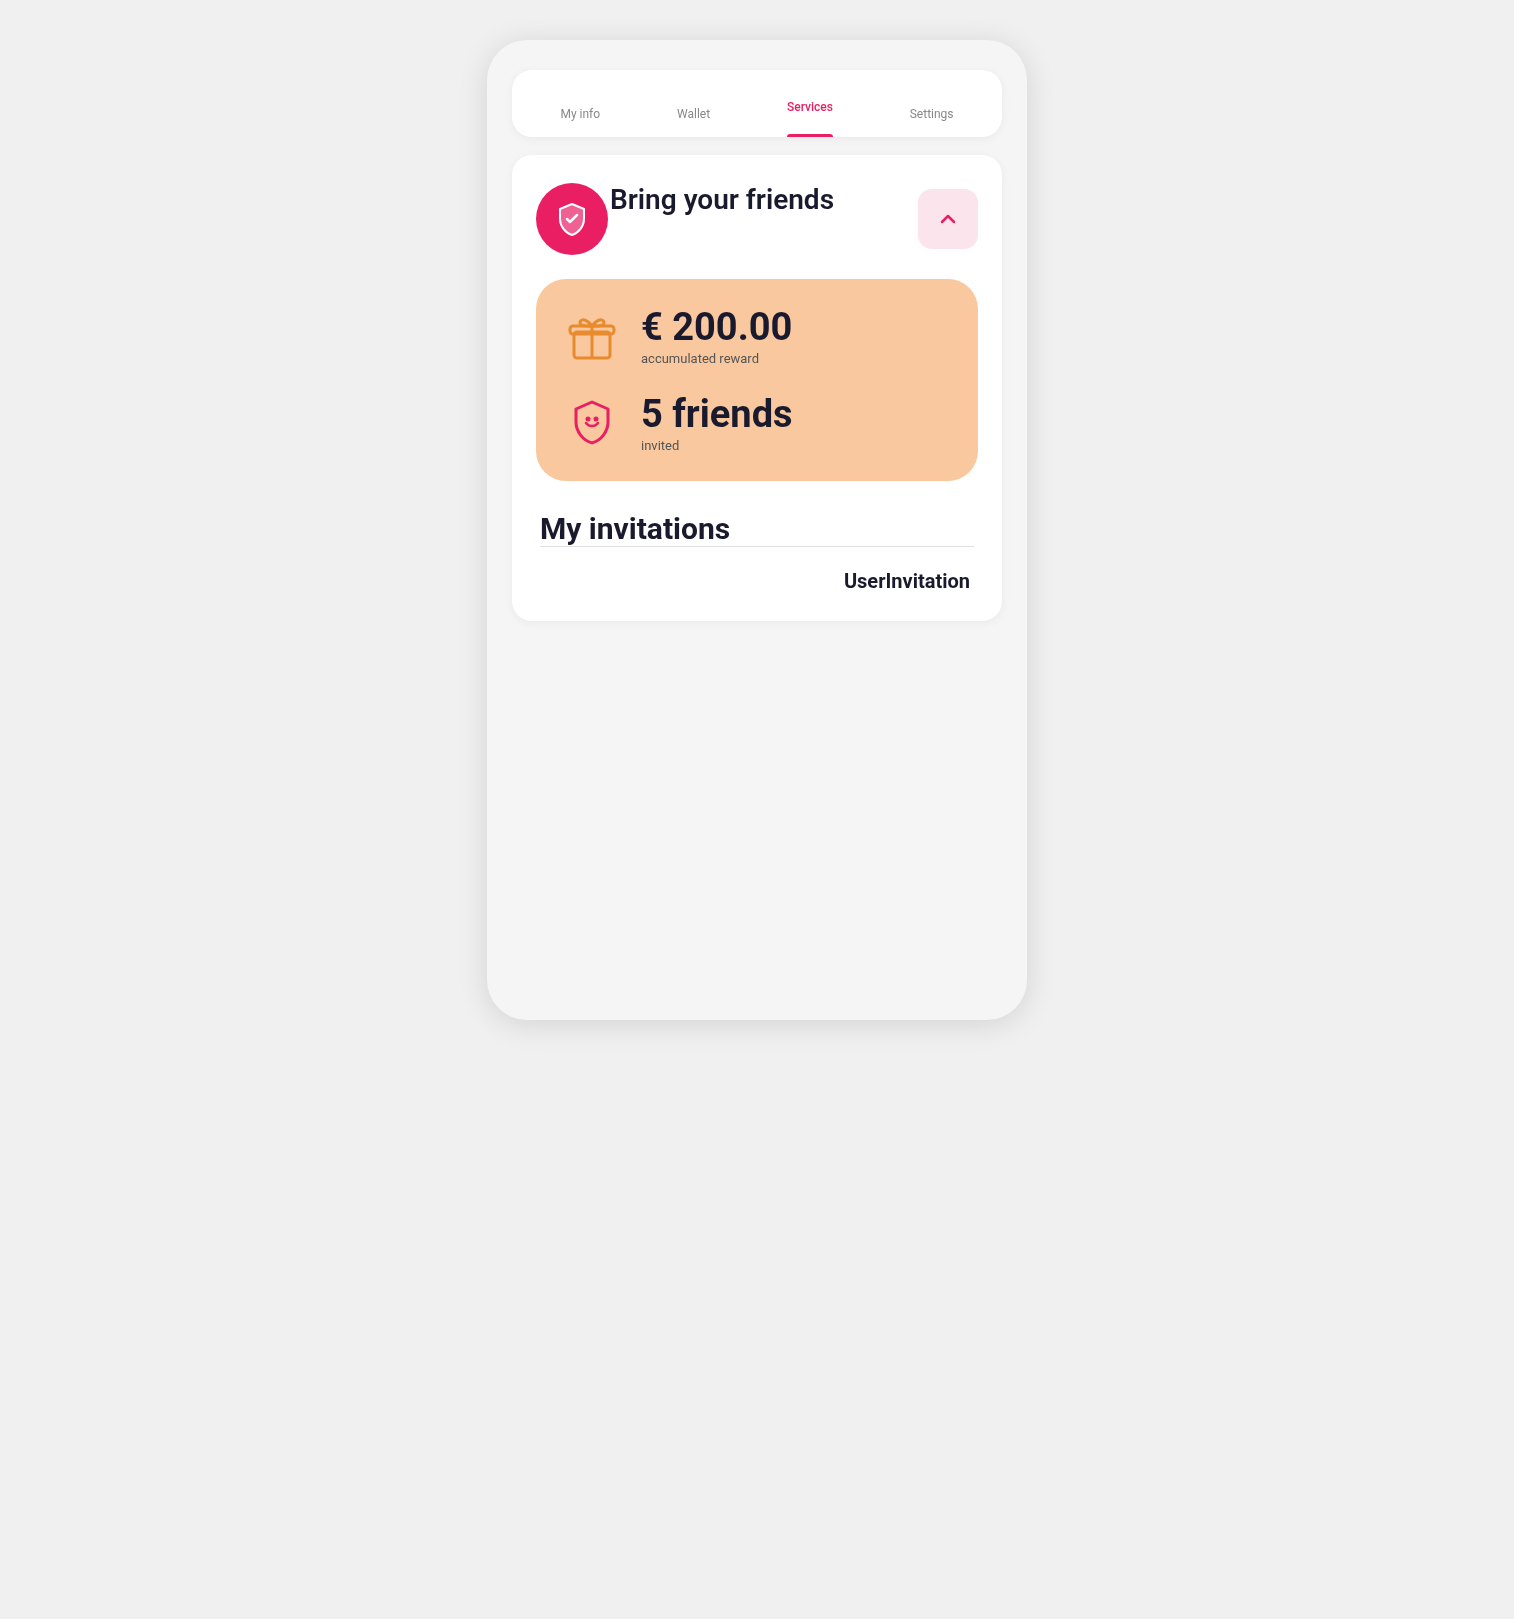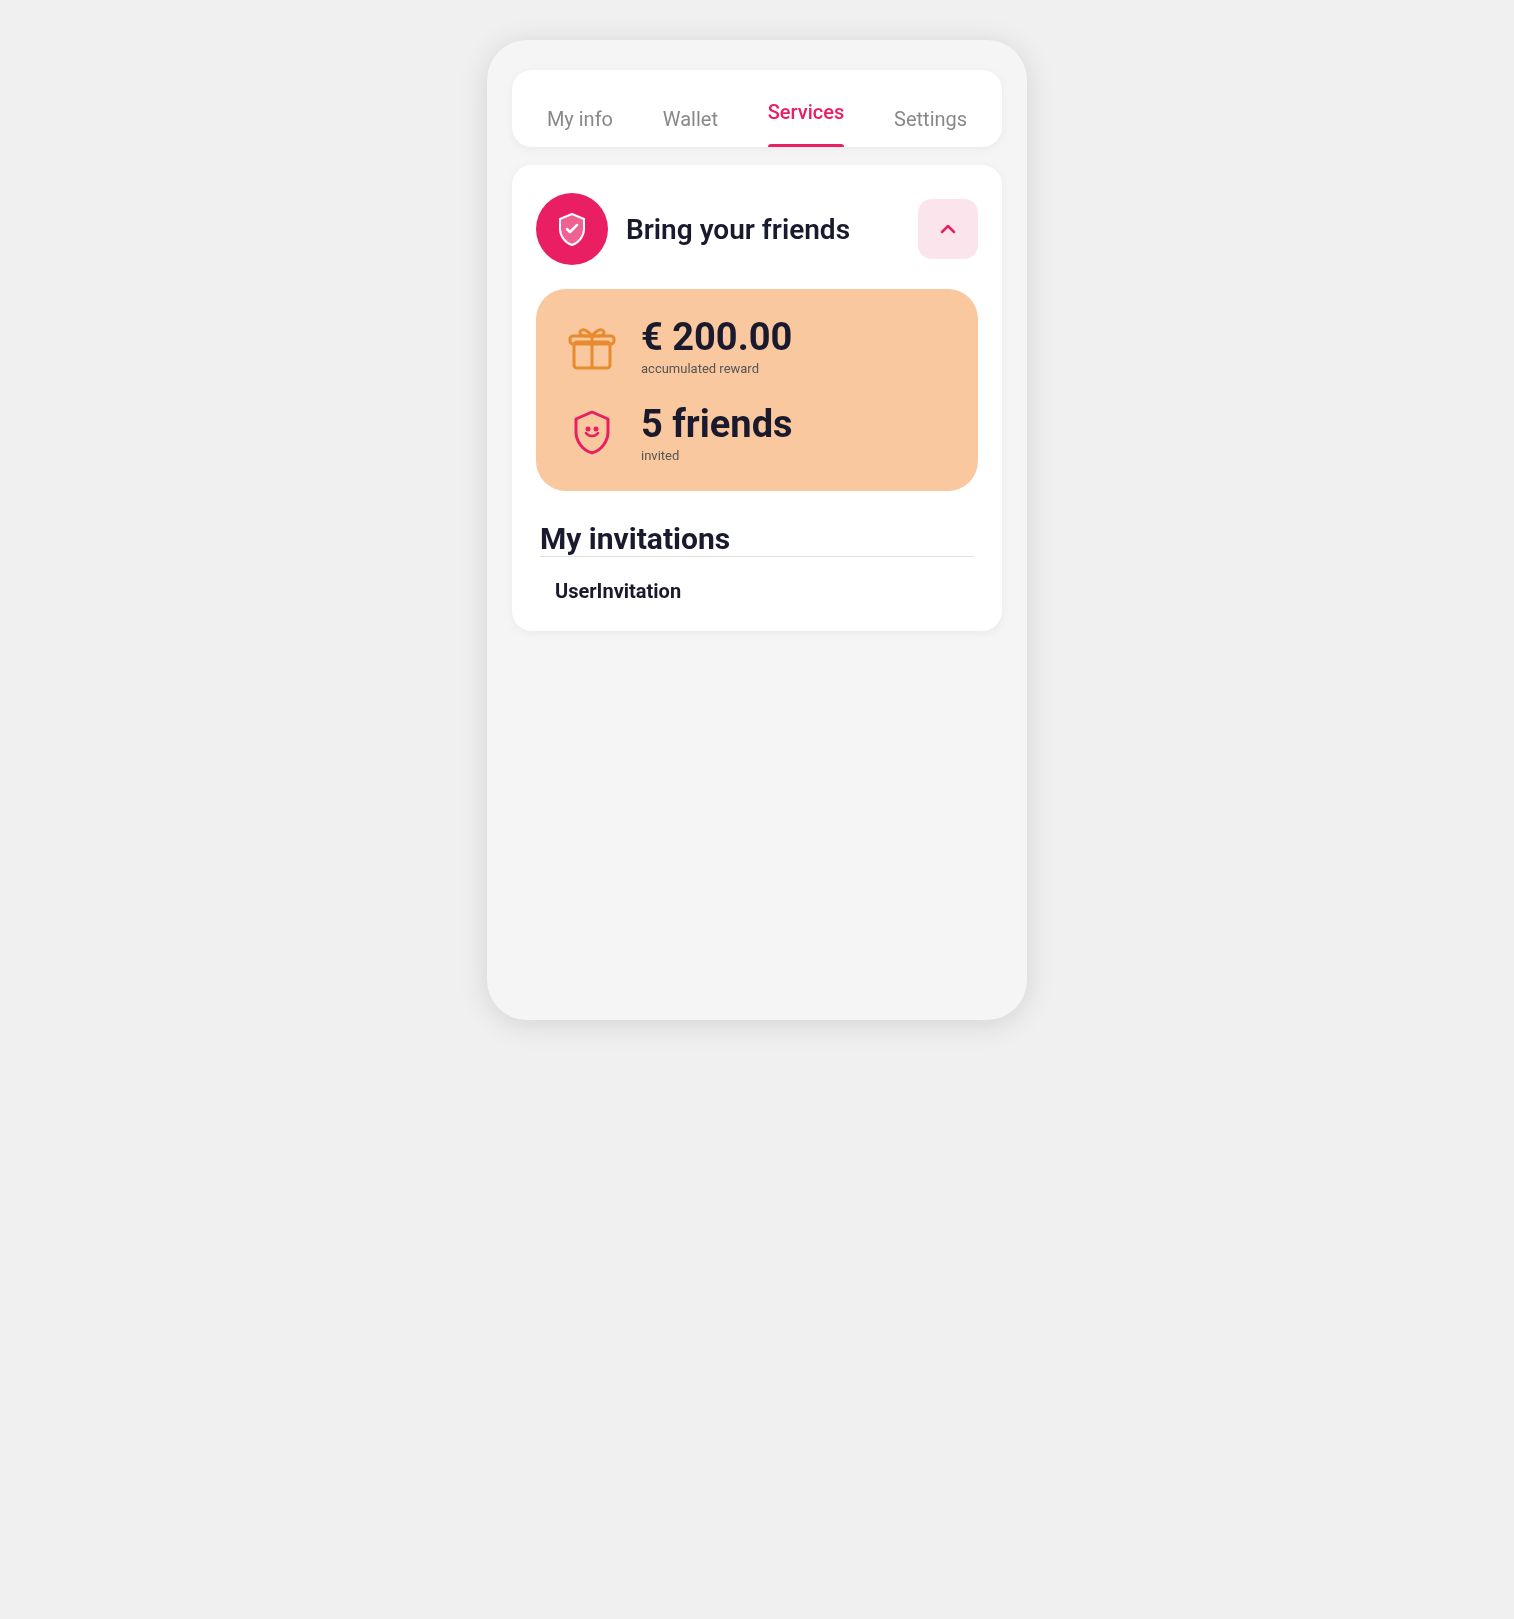--- a/index.html
+++ b/index.html
@@ -45,21 +45,21 @@
       display: flex;
       flex-direction: column;
       align-items: center;
       padding-bottom: 0;
       cursor: pointer;
       padding: 10px 18px 0 18px;
       position: relative;
     }
 
     .tab-label {
-      font-size: 20px;
+      font-size: 12px;
       color: #888;
       font-weight: 400;
       padding-bottom: 16px;
     }
 
     .tab-item.active .tab-label {
       color: #e91e63;
       font-weight: 500;
     }
 
@@ -86,22 +86,21 @@
     
     .section-header {
       display: flex;
       align-items: center;
       justify-content: space-between;
       margin-bottom: 24px;
     }
 
     .section-header-left {
       display: flex;
-      align-items: center;
-      gap: 18px;
+      gap: 2px;
     }
 
     .shield-circle {
       width: 72px;
       height: 72px;
       background: #e91e63;
       border-radius: 50%;
       display: flex;
       align-items: center;
       justify-content: center;
@@ -197,23 +196,22 @@
     }
 
     .divider {
       height: 1px;
       background: #e0e0e0;
       margin-bottom: 22px;
     }
 
     .table-header {
       display: flex;
-      justify-content: flex-start;
+      justify-content: flex-end;
       padding: 0 4px;
-      margin-left: 11px;
     }
 
     .table-col-header {
       font-size: 20px;
       font-weight: 700;
       color: #1a1a2e;
     }
   </style>
 </head>
 <body>

